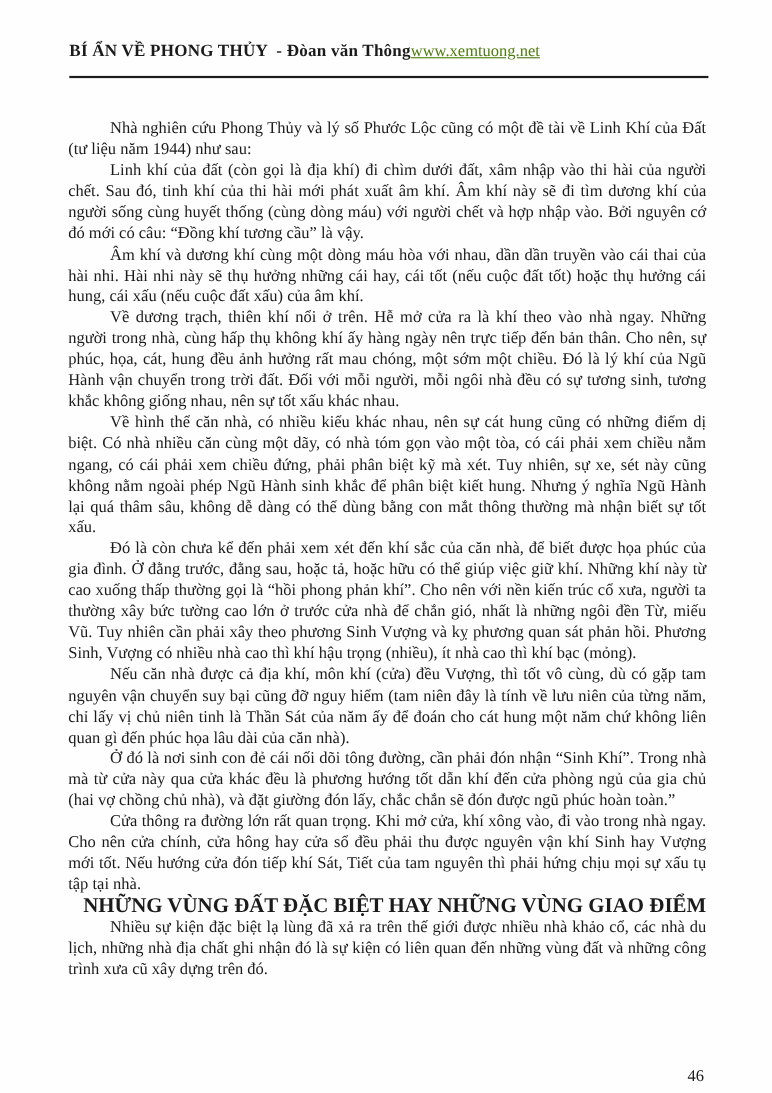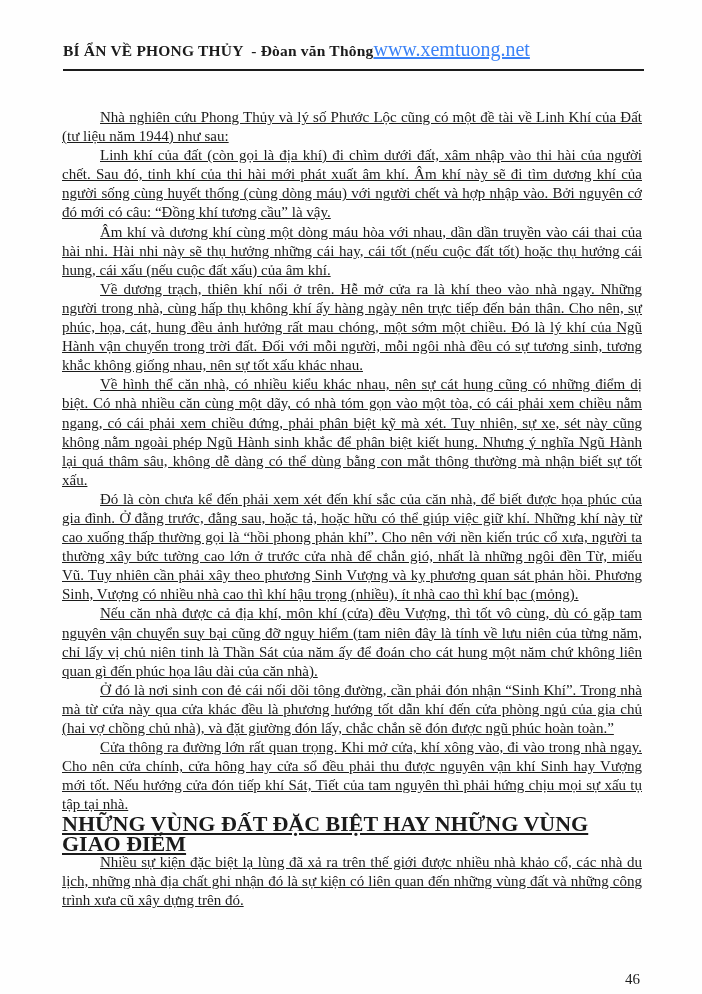--- a/index.html
+++ b/index.html
@@ -13,33 +13,33 @@
     overflow:hidden;
   }
   .header{
     position:absolute;left:63px;right:58px;top:38px;
     display:flex;align-items:baseline;
   }
   .header-title{
     font-weight:bold;font-size:15.5px;letter-spacing:0.2px;white-space:pre;
   }
   .header-link{
-    font-size:20px;color:#3b82f6;text-decoration:underline;cursor:pointer;
+    font-size:15px;color:#4d7c0f;text-decoration:underline;cursor:pointer;
   }
   .header-rule{
     position:absolute;left:63px;right:58px;top:69px;height:2px;background:#1c1c1c;
   }
   .content{
     position:absolute;left:62px;width:580px;top:108px;
     font-size:15px;line-height:19.1px;text-align:justify;
   }
-  .content p{margin:0;text-indent:38px;text-decoration:underline;}
+  .content p{margin:0;text-indent:38px;}
   .section-heading{
     margin:11px 0 0 0;
-    text-align:left;font-weight:bold;font-size:22px;
+    text-align:right;font-weight:bold;font-size:19px;
     text-indent:0 !important;
   }
   .page-number{
     position:absolute;top:971px;right:62px;font-size:15px;
   }
 </style>
 </head>
 <body>
 
 <div class="page">

